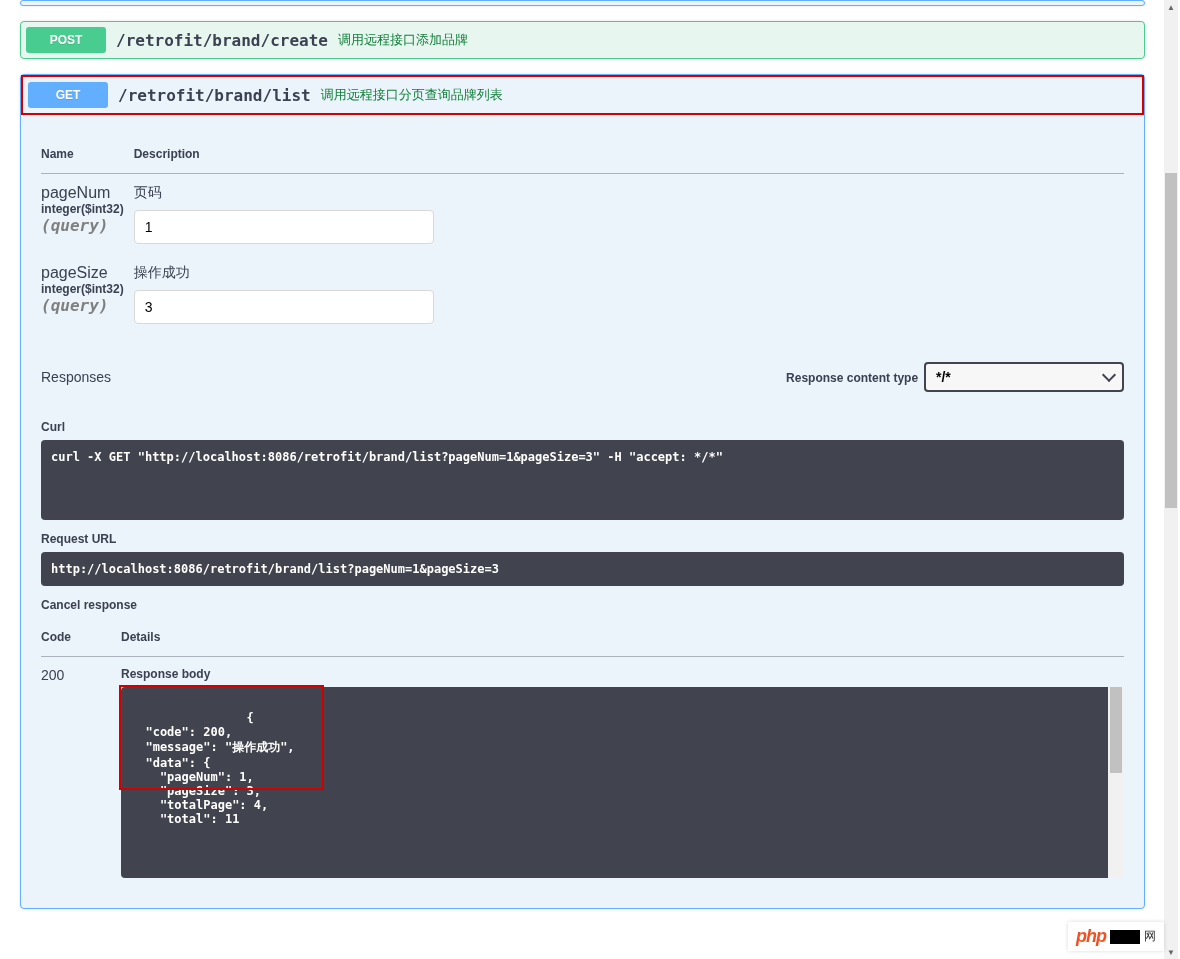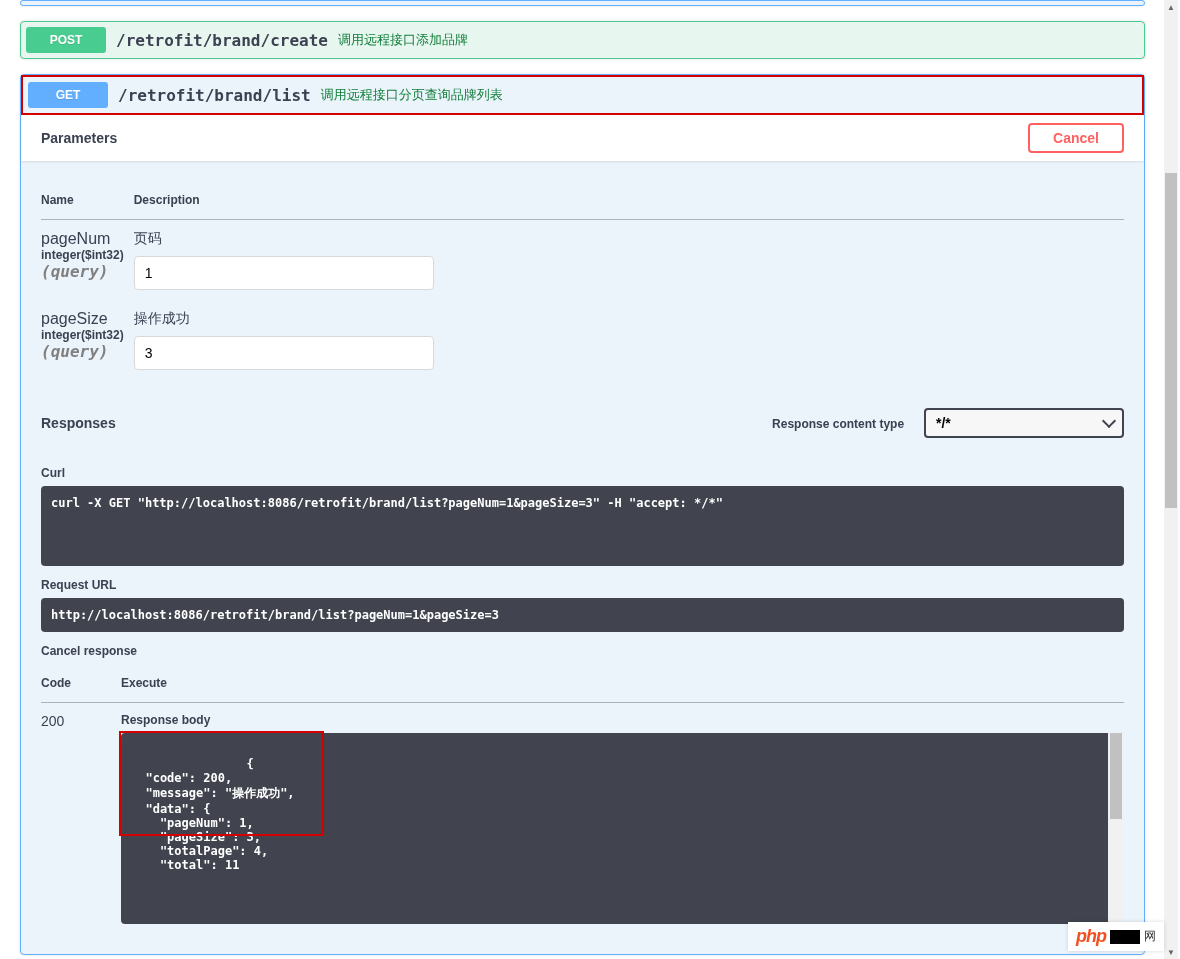--- a/index.html
+++ b/index.html
@@ -143,22 +143,22 @@
     font-weight: 600;
     border-radius: 0 4px 4px 0;
     cursor: pointer;
   }
   .responses-header {
     display: flex;
     justify-content: space-between;
     align-items: center;
     padding: 8px 20px;
   }
-  .responses-header h4 { margin: 0; font-size: 14px; font-weight: 700; text-align: right; }
-  .ct-label { font-size: 12px; font-weight: 700; margin-right: 16px; color: #3b4151; }
+  .responses-header h4 { margin: 0; font-size: 14px; font-weight: 400; text-align: right; }
+  .ct-label { font-size: 12px; font-weight: 700; margin-right: 2px; color: #3b4151; }
   .ct-select {
     border: 2px solid #41444e;
     border-radius: 4px;
     padding: 5px 30px 5px 10px;
     font-weight: 700;
     font-size: 14px;
     min-width: 200px;
     background: #f7f7f7;
     appearance: none;
     position: relative;
@@ -291,24 +291,20 @@
     </div>
   </div>
 
   <div class="opblock opblock-get" style="position:relative;">
     <div class="op-summary redbox">
       <span class="method">GET</span>
       <span class="path">/retrofit/brand/list</span>
       <span class="op-desc">调用远程接口分页查询品牌列表</span>
     </div>
 
-    <div class="section-header">
-      <h4>Parameters</h4>
-      <button class="btn btn-cancel">Cancel</button>
-    </div>
 
     <div class="params-body">
       <table class="params-table">
         <thead>
           <tr>
             <th>Name</th>
             <th>Description</th>
           </tr>
         </thead>
         <tbody>
@@ -357,21 +353,21 @@
 
       <h5 class="sub-label">Request URL</h5>
       <div class="codeblock">http://localhost:8086/retrofit/brand/list?pageNum=1&amp;pageSize=3</div>
 
       <h5 class="sub-label">Cancel response</h5>
 
       <table class="resp-table">
         <thead>
           <tr>
             <th class="code-col">Code</th>
-            <th>Execute</th>
+            <th>Details</th>
           </tr>
         </thead>
         <tbody>
           <tr>
             <td class="code-col">200</td>
             <td>
               <div class="resp-body-label">Response body</div>
               <div class="resp-body-block" style="position:relative;">
                 <span>{
   "code": 200,

